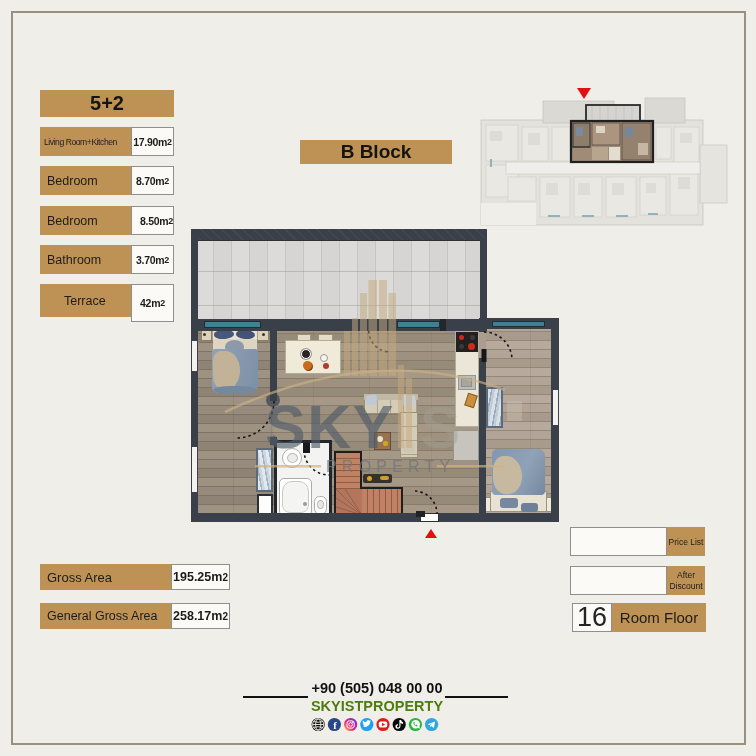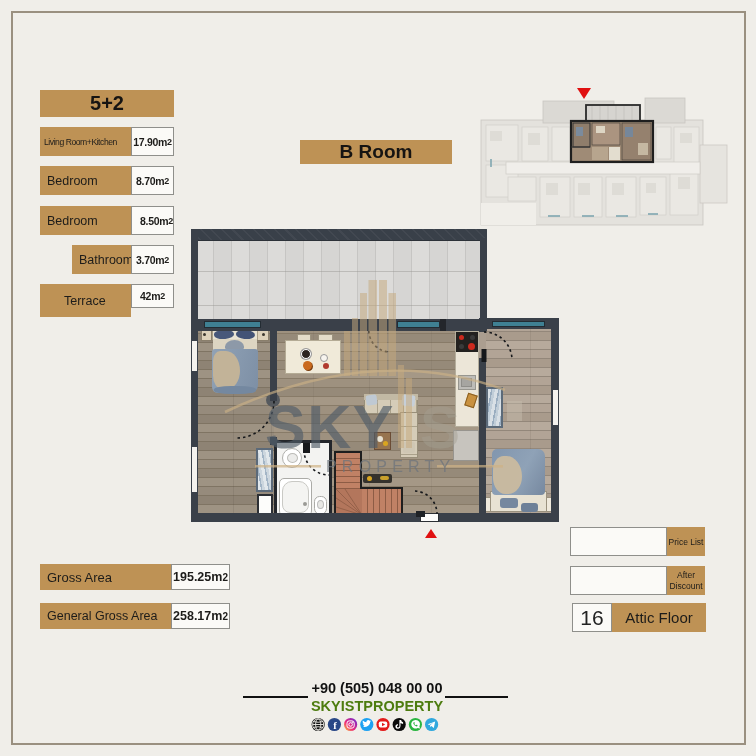--- a/index.html
+++ b/index.html
@@ -19,45 +19,45 @@
 
 <div class="abs gold row-l lbl" style="left:40px;top:127px;width:91px;height:29px;font-size:8.6px;letter-spacing:-0.45px;padding-left:4px;">Living Room+Kitchen</div>
 <div class="abs wbox" style="left:131px;top:127px;width:43px;height:29px;font-size:10.5px;letter-spacing:-0.3px;">17.90m<span style="font-size:9px;">2</span></div>
 
 <div class="abs gold row-l lbl" style="left:40px;top:166px;width:91px;height:29px;font-size:12.5px;">Bedroom</div>
 <div class="abs wbox" style="left:131px;top:166px;width:43px;height:29px;font-size:10.5px;letter-spacing:-0.3px;">8.70m<span style="font-size:9px;">2</span></div>
 
 <div class="abs gold row-l lbl" style="left:40px;top:206px;width:91px;height:29px;font-size:12.5px;">Bedroom</div>
 <div class="abs wbox" style="left:131px;top:206px;width:43px;height:29px;font-size:10.5px;letter-spacing:-0.3px;justify-content:flex-end;">8.50m<span style="font-size:9px;">2</span></div>
 
-<div class="abs gold row-l lbl" style="left:40px;top:245px;width:99px;height:29px;font-size:12.5px;margin-left:32px;">Bathroom</div>
+<div class="abs gold row-l lbl" style="left:40px;top:245px;width:99px;height:29px;font-size:12.5px;">Bathroom</div>
 <div class="abs wbox" style="left:131px;top:245px;width:43px;height:29px;font-size:10.5px;letter-spacing:-0.3px;">3.70m<span style="font-size:9px;">2</span></div>
 
 <div class="abs gold row-l lbl" style="left:40px;top:284px;width:91px;height:33px;font-size:12.5px;padding-left:24px;">Terrace</div>
-<div class="abs wbox" style="left:131px;top:284px;width:43px;height:24px;font-size:10.5px;letter-spacing:-0.3px;">42m<span style="font-size:9px;">2</span></div>
-
-<div class="abs gold" style="left:300px;top:140px;width:152px;height:24px;display:flex;align-items:center;justify-content:center;font-weight:bold;font-size:19px;color:#161412;">B Room</div>
+<div class="abs wbox" style="left:131px;top:284px;width:43px;height:38px;font-size:10.5px;letter-spacing:-0.3px;">42m<span style="font-size:9px;">2</span></div>
+
+<div class="abs gold" style="left:300px;top:140px;width:152px;height:24px;display:flex;align-items:center;justify-content:center;font-weight:bold;font-size:19px;color:#161412;">B Block</div>
 
 <div class="abs gold row-l lbl" style="left:40px;top:564px;width:131px;height:26px;font-size:13px;">Gross Area</div>
 <div class="abs wbox" style="left:171px;top:564px;width:59px;height:26px;font-size:12.5px;">195.25m<span style="font-size:10px;">2</span></div>
 
 <div class="abs gold row-l lbl" style="left:40px;top:603px;width:131px;height:26px;font-size:12.5px;">General Gross Area</div>
 <div class="abs wbox" style="left:171px;top:603px;width:59px;height:26px;font-size:12.5px;">258.17m<span style="font-size:10px;">2</span></div>
 
 <div class="abs" style="left:570px;top:527px;width:97px;height:29px;background:#fbfaf7;border:1px solid #8f8f8b;box-sizing:border-box;"></div>
 <div class="abs gold" style="left:667px;top:527px;width:38px;height:29px;display:flex;align-items:center;justify-content:center;font-size:8.5px;color:#1d1c1a;white-space:nowrap;">Price List</div>
 
 <div class="abs" style="left:570px;top:566px;width:97px;height:29px;background:#fbfaf7;border:1px solid #8f8f8b;box-sizing:border-box;"></div>
 <div class="abs gold" style="left:667px;top:566px;width:38px;height:29px;display:flex;flex-direction:column;align-items:center;justify-content:center;font-size:8.5px;color:#1d1c1a;line-height:1.2;">
     <span>After</span>
     <span>Discount</span>
   </div>
 
-<div class="abs" style="left:572px;top:603px;width:40px;height:29px;background:#fbfaf7;border:1px solid #8f8f8b;box-sizing:border-box;display:flex;align-items:center;justify-content:center;font-size:21px;color:#232323;">16</div>
-<div class="abs gold" style="left:612px;top:603px;width:94px;height:29px;display:flex;align-items:center;justify-content:center;font-size:15px;color:#1d1c1a;">Attic Floor</div>
+<div class="abs" style="left:572px;top:603px;width:40px;height:29px;background:#fbfaf7;border:1px solid #8f8f8b;box-sizing:border-box;display:flex;align-items:center;justify-content:center;font-size:27px;color:#232323;">16</div>
+<div class="abs gold" style="left:612px;top:603px;width:94px;height:29px;display:flex;align-items:center;justify-content:center;font-size:15px;color:#1d1c1a;">Room Floor</div>
 
 <div class="abs" style="left:0;top:680px;width:756px;text-align:center;font-weight:bold;font-size:14.5px;color:#111;"><span style="position:relative;left:-1px;">+90 (505) 048 00 00</span></div>
 <div class="abs" style="left:243px;top:696px;width:65px;height:2px;background:#111;"></div>
 <div class="abs" style="left:445px;top:696px;width:63px;height:2px;background:#111;"></div>
 <div class="abs" style="left:0;top:698px;width:756px;text-align:center;font-weight:bold;font-size:14.5px;color:#4d7c0f;"><span style="position:relative;left:-1px;">SKYISTPROPERTY</span></div>
 <div id="social" class="abs" style="left:311px;top:717px;width:134px;height:15px;">
   <svg width="134" height="15" viewBox="0 0 134 15">
 
     <g transform="translate(7.2,7.5)">
       <circle r="6.6" fill="#111"></circle>

